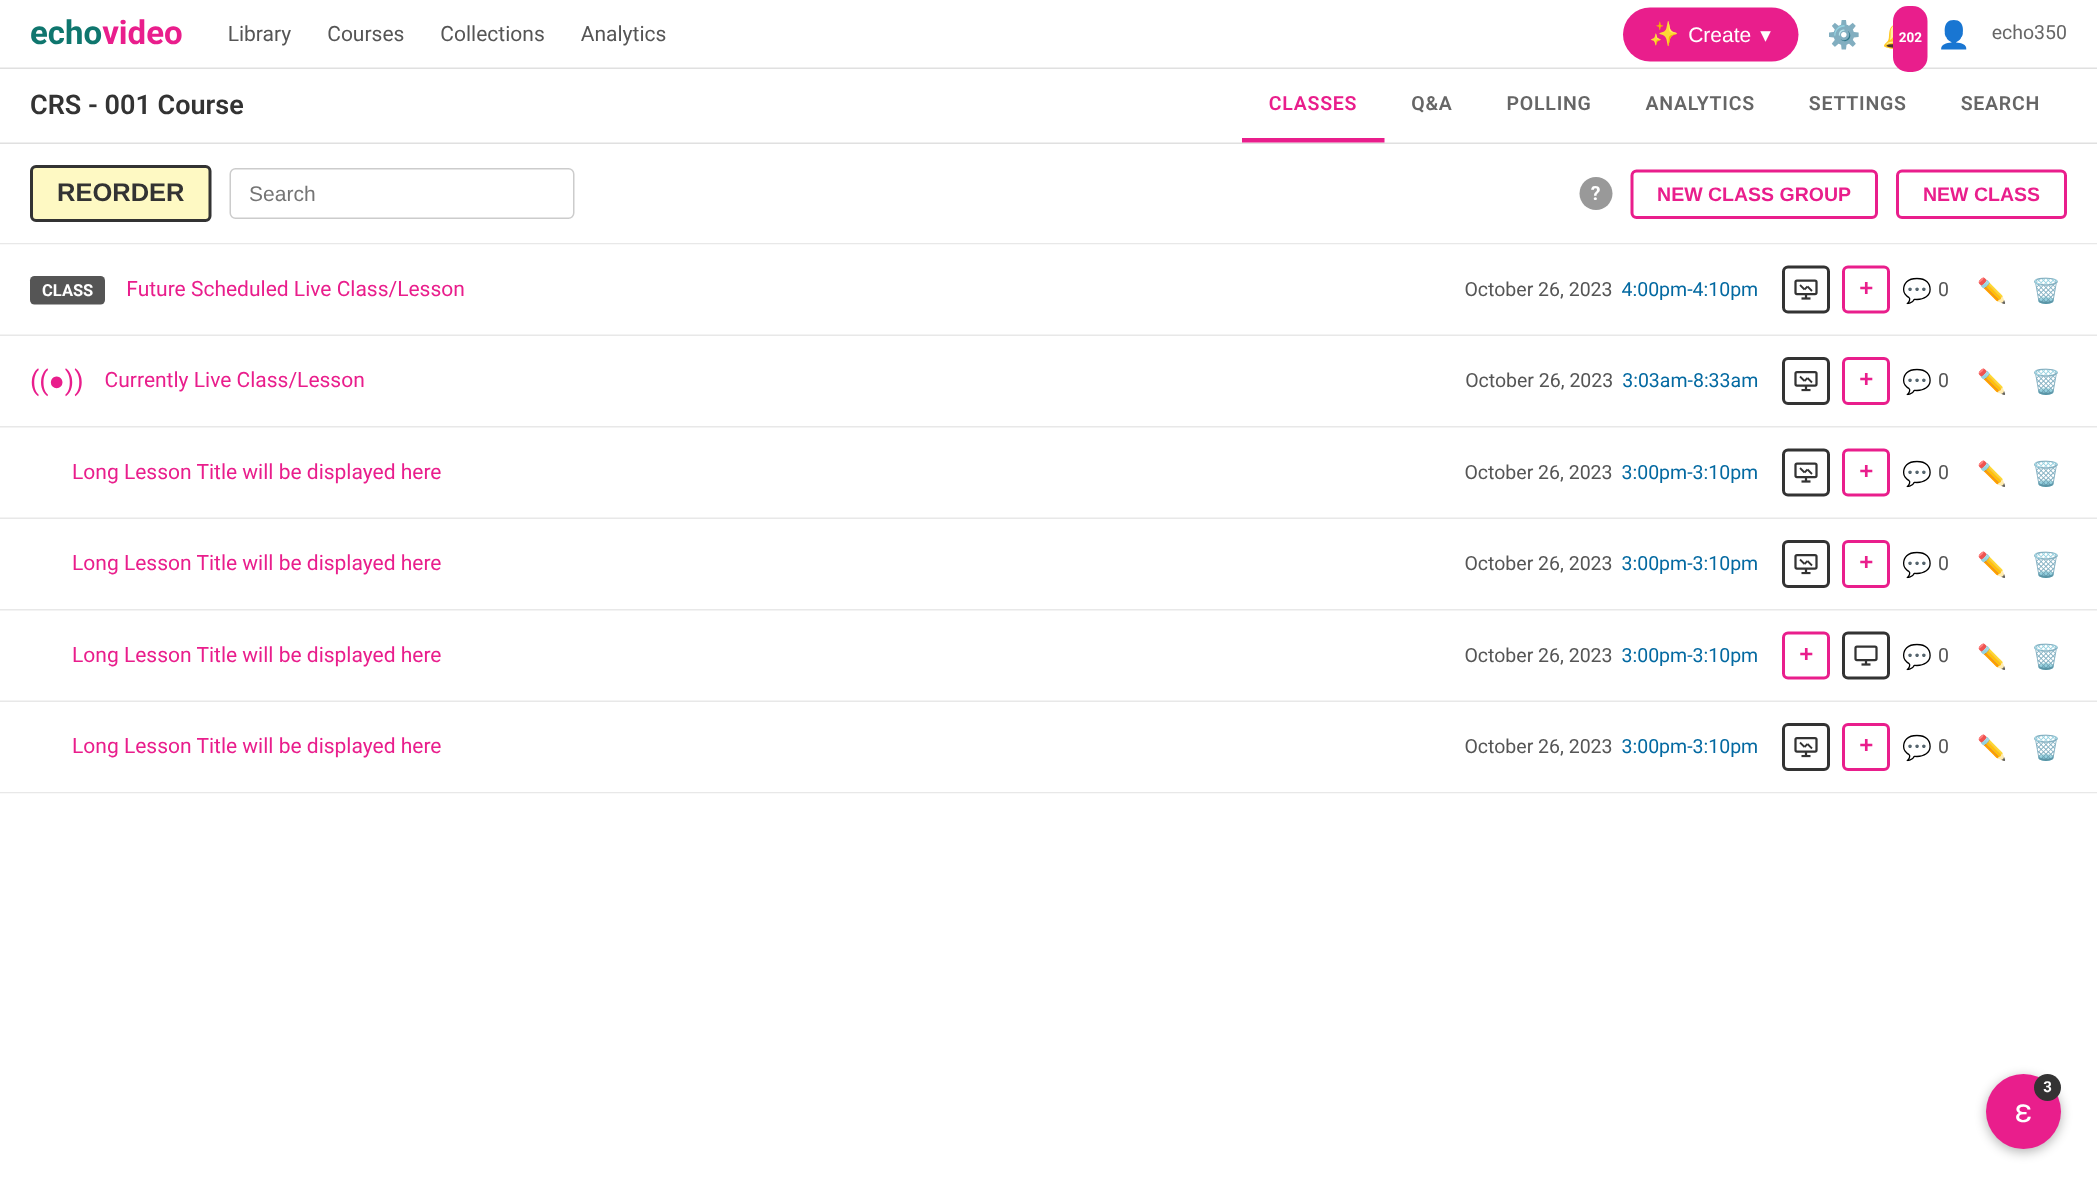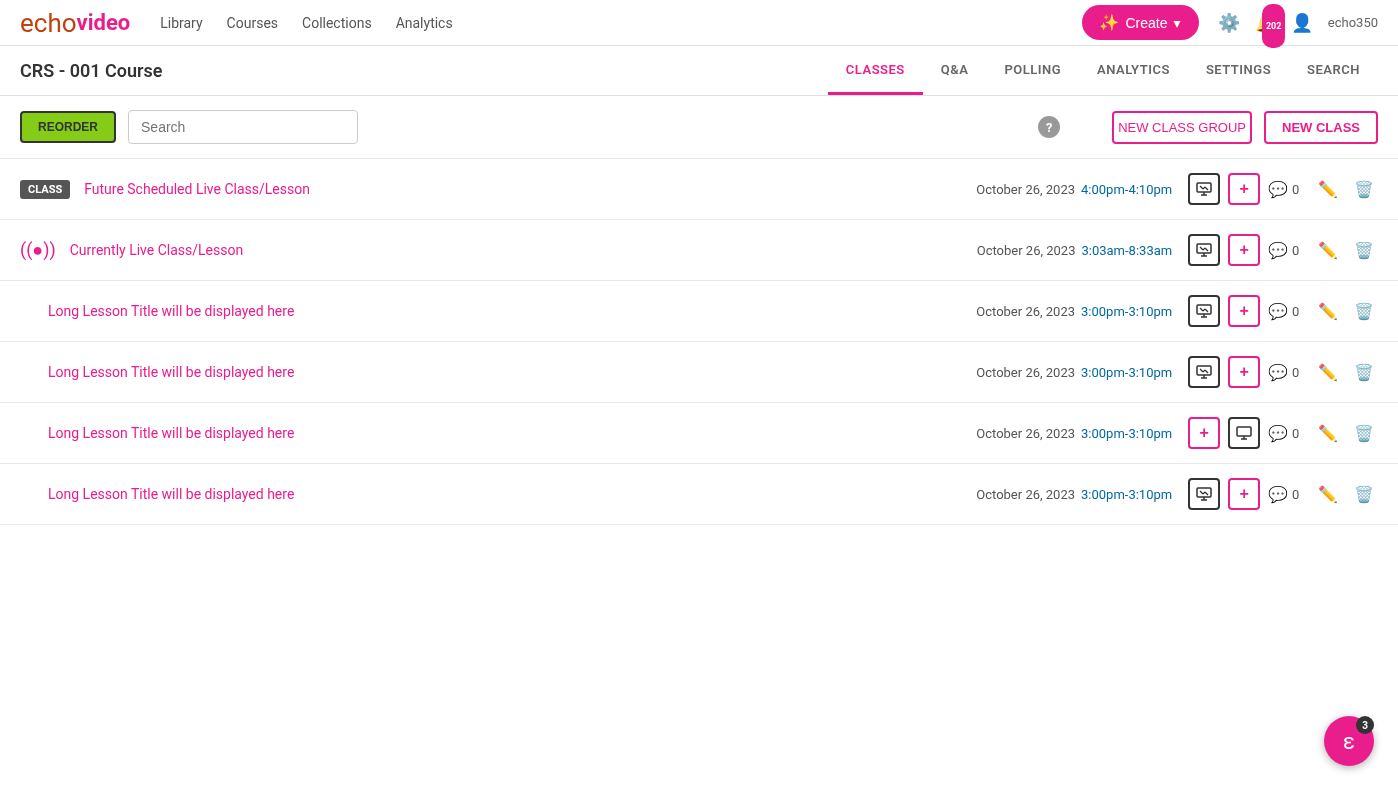--- a/index.html
+++ b/index.html
@@ -4,21 +4,21 @@
   <style>
     * { box-sizing: border-box; margin: 0; padding: 0; }
     body { font-family: -apple-system, BlinkMacSystemFont, 'Segoe UI', Roboto, sans-serif; background: #fff; color: #333; font-size: 14px; }
 
     
     .top-nav {
       display: flex; align-items: center; padding: 0 20px; height: 46px;
       border-bottom: 1px solid #e0e0e0; background: #fff;
     }
     .logo { display: flex; align-items: center; margin-right: 30px; }
-    .logo-echo { color: #c2410c; font-size: 26px; font-weight: 400; }
+    .logo-echo { color: #0f766e; font-size: 22px; font-weight: 700; }
     .logo-video { color: #e91e8c; font-size: 22px; font-weight: 700; }
     .nav-links { display: flex; gap: 24px; flex: 1; }
     .nav-link { color: #555; text-decoration: none; font-size: 14px; }
     .create-btn {
       background: #e91e8c; color: #fff; border: none; border-radius: 20px;
       padding: 8px 18px; font-size: 14px; cursor: pointer; display: flex; align-items: center; gap: 6px;
     }
     .create-btn-icon { font-size: 16px; }
     .nav-right { display: flex; align-items: center; gap: 14px; margin-left: 20px; }
     .nav-icon { color: #666; cursor: pointer; font-size: 18px; position: relative; }
@@ -42,36 +42,36 @@
       border-bottom: 3px solid transparent; text-transform: uppercase; letter-spacing: 0.5px;
     }
     .course-tab.active { color: #e91e8c; border-bottom: 3px solid #e91e8c; }
 
     
     .toolbar {
       display: flex; align-items: center; padding: 14px 20px; gap: 12px;
       border-bottom: 1px solid #e8e8e8; background: #fff;
     }
     .reorder-btn {
-      border: 2px solid #333; background: #84cc16; color: #333;
-      padding: 7px 16px; font-size: 12px; font-weight: 700; cursor: pointer; border-radius: 4px;
+      border: 2px solid #333; background: #fef9c3; color: #333;
+      padding: 7px 16px; font-size: 17px; font-weight: 700; cursor: pointer; border-radius: 4px;
     }
     .search-input {
       border: 1px solid #ccc; border-radius: 4px; padding: 8px 12px;
       font-size: 14px; width: 230px; outline: none;
       color: #999;
     }
     .help-icon {
       width: 22px; height: 22px; border-radius: 50%; background: #999; color: #fff;
       display: flex; align-items: center; justify-content: center; font-size: 13px; font-weight: 700;
       cursor: pointer; margin-left: auto;
     }
     .new-class-group-btn {
       border: 2px solid #e91e8c; background: #fff; color: #e91e8c;
-      padding: 7px 4px; font-size: 13px; font-weight: 400; cursor: pointer; border-radius: 4px; margin-left: 40px;
+      padding: 7px 16px; font-size: 13px; font-weight: 700; cursor: pointer; border-radius: 4px;
     }
     .new-class-btn {
       border: 2px solid #e91e8c; background: #fff; color: #e91e8c;
       padding: 7px 16px; font-size: 13px; font-weight: 600; cursor: pointer; border-radius: 4px;
     }
 
     
     .class-list { background: #fff; }
     .class-row {
       display: flex; align-items: center; padding: 14px 20px;

